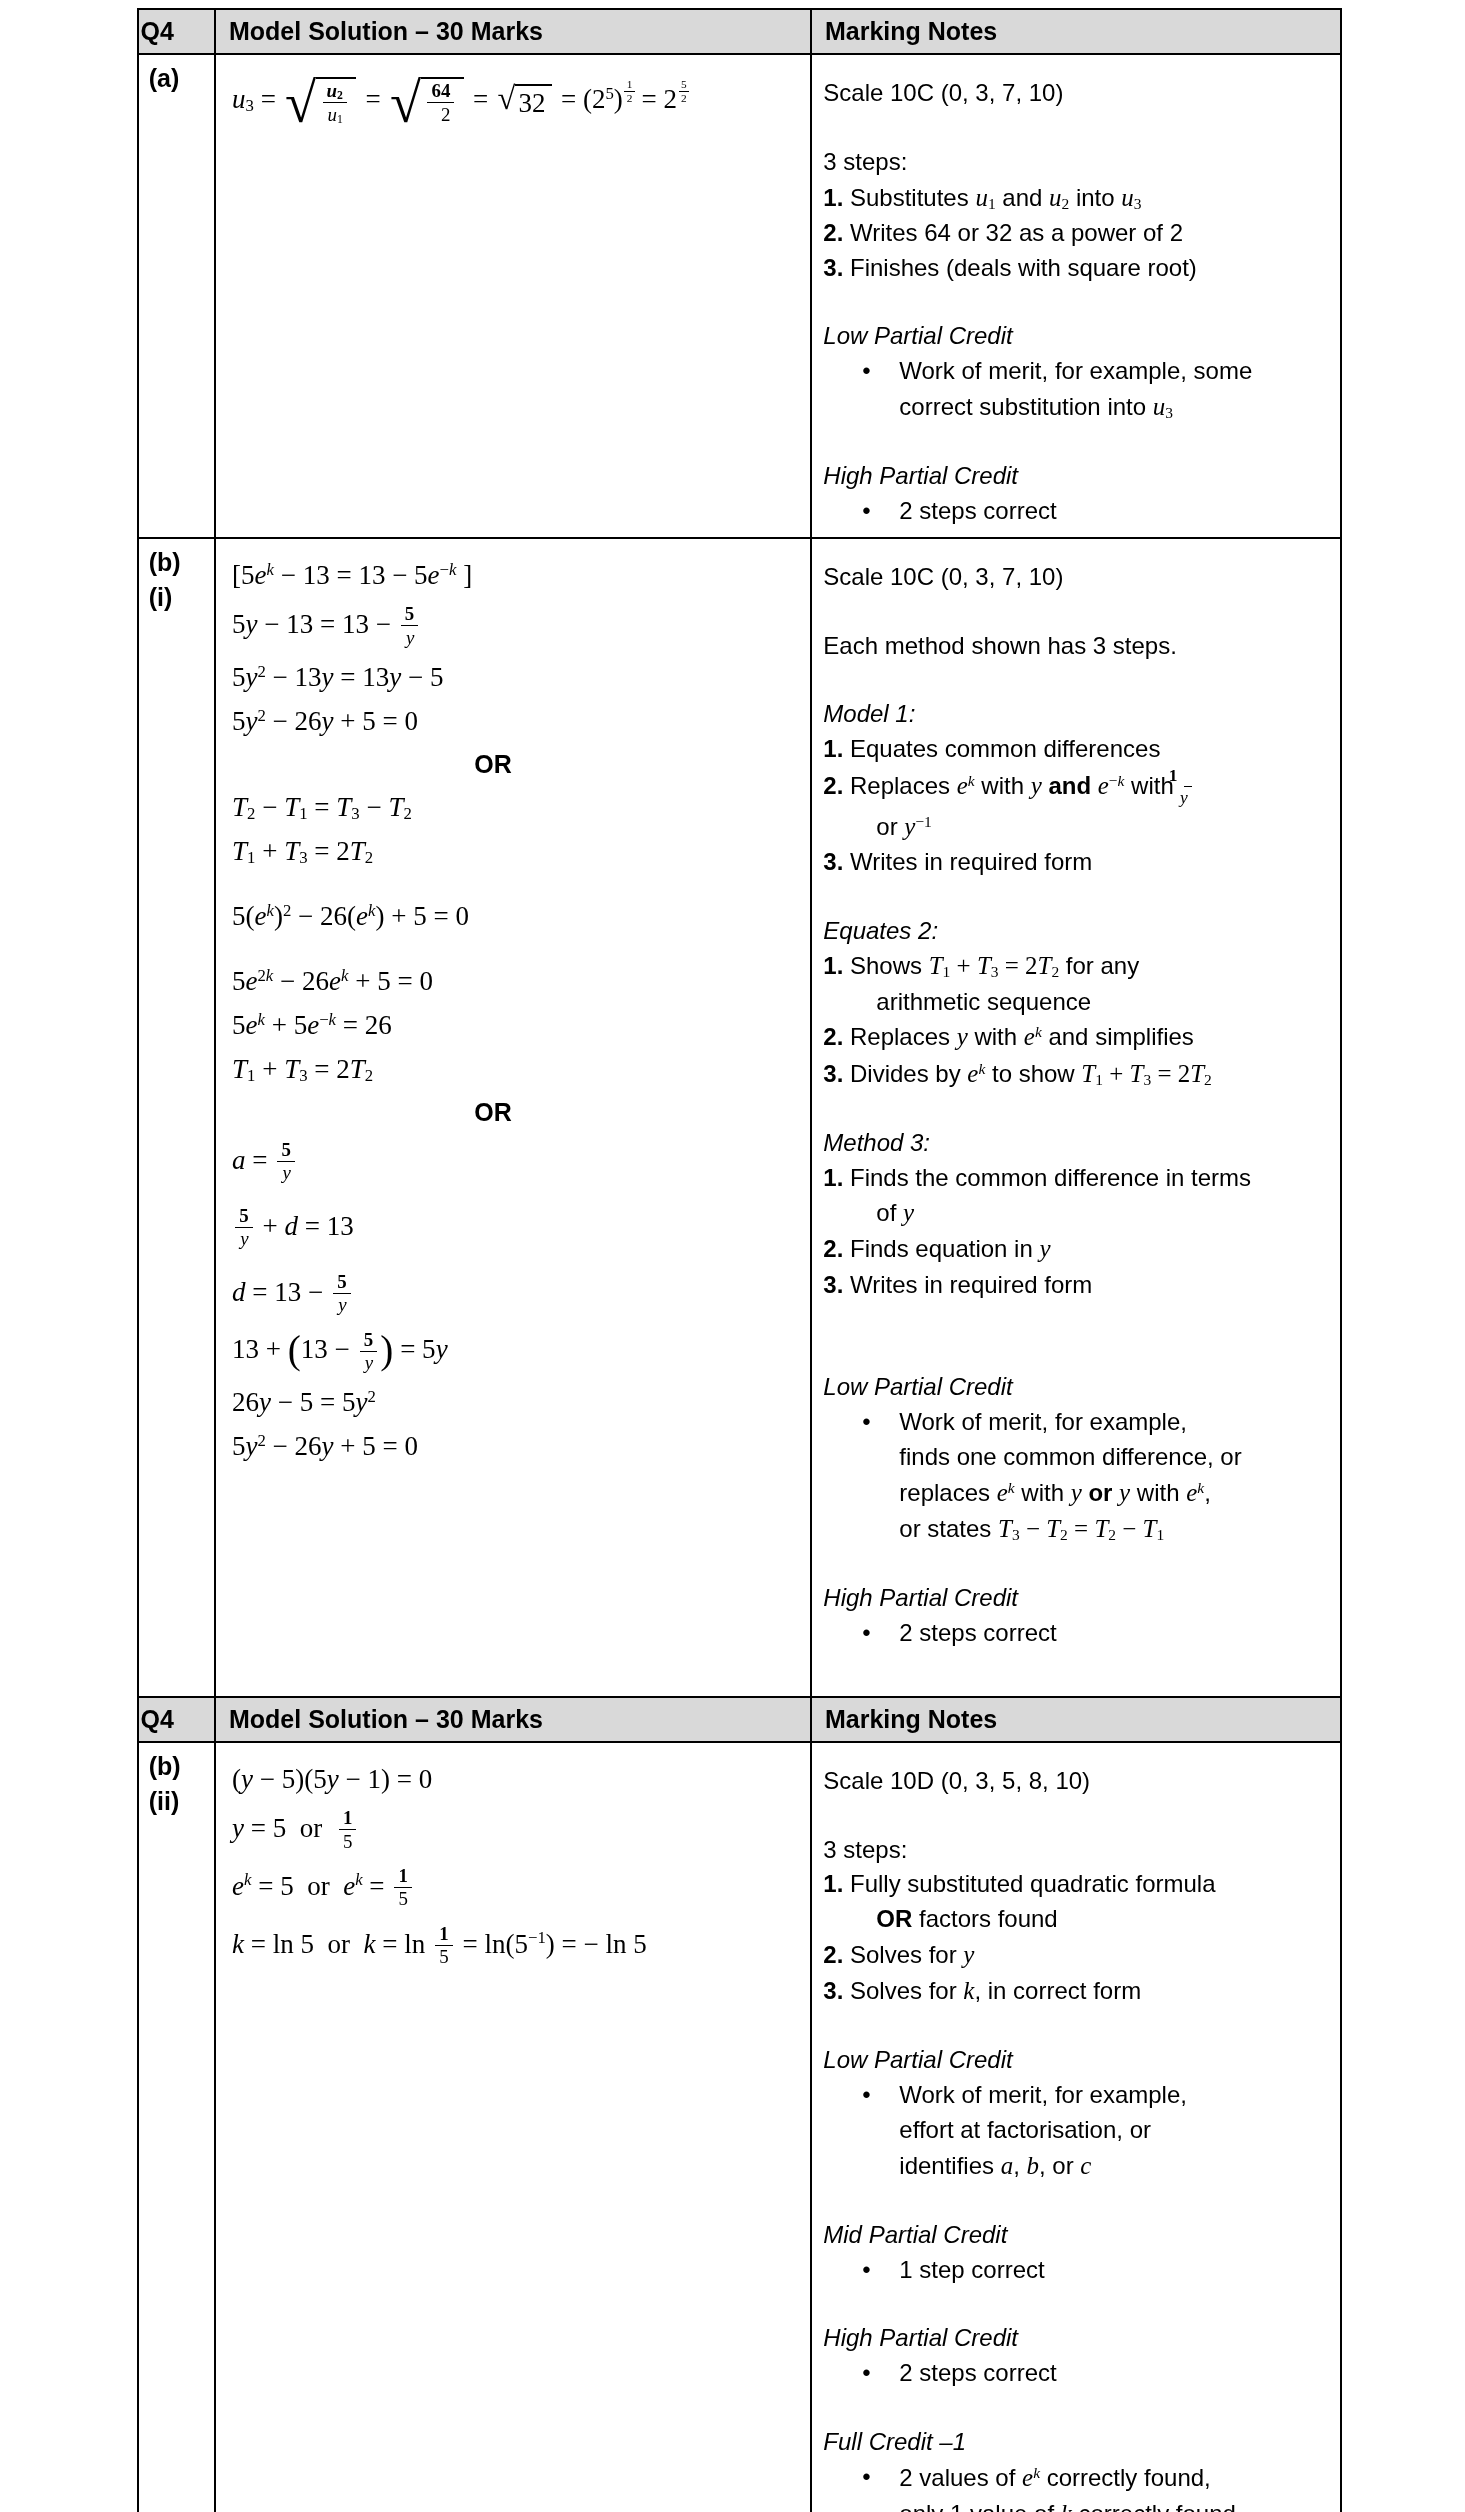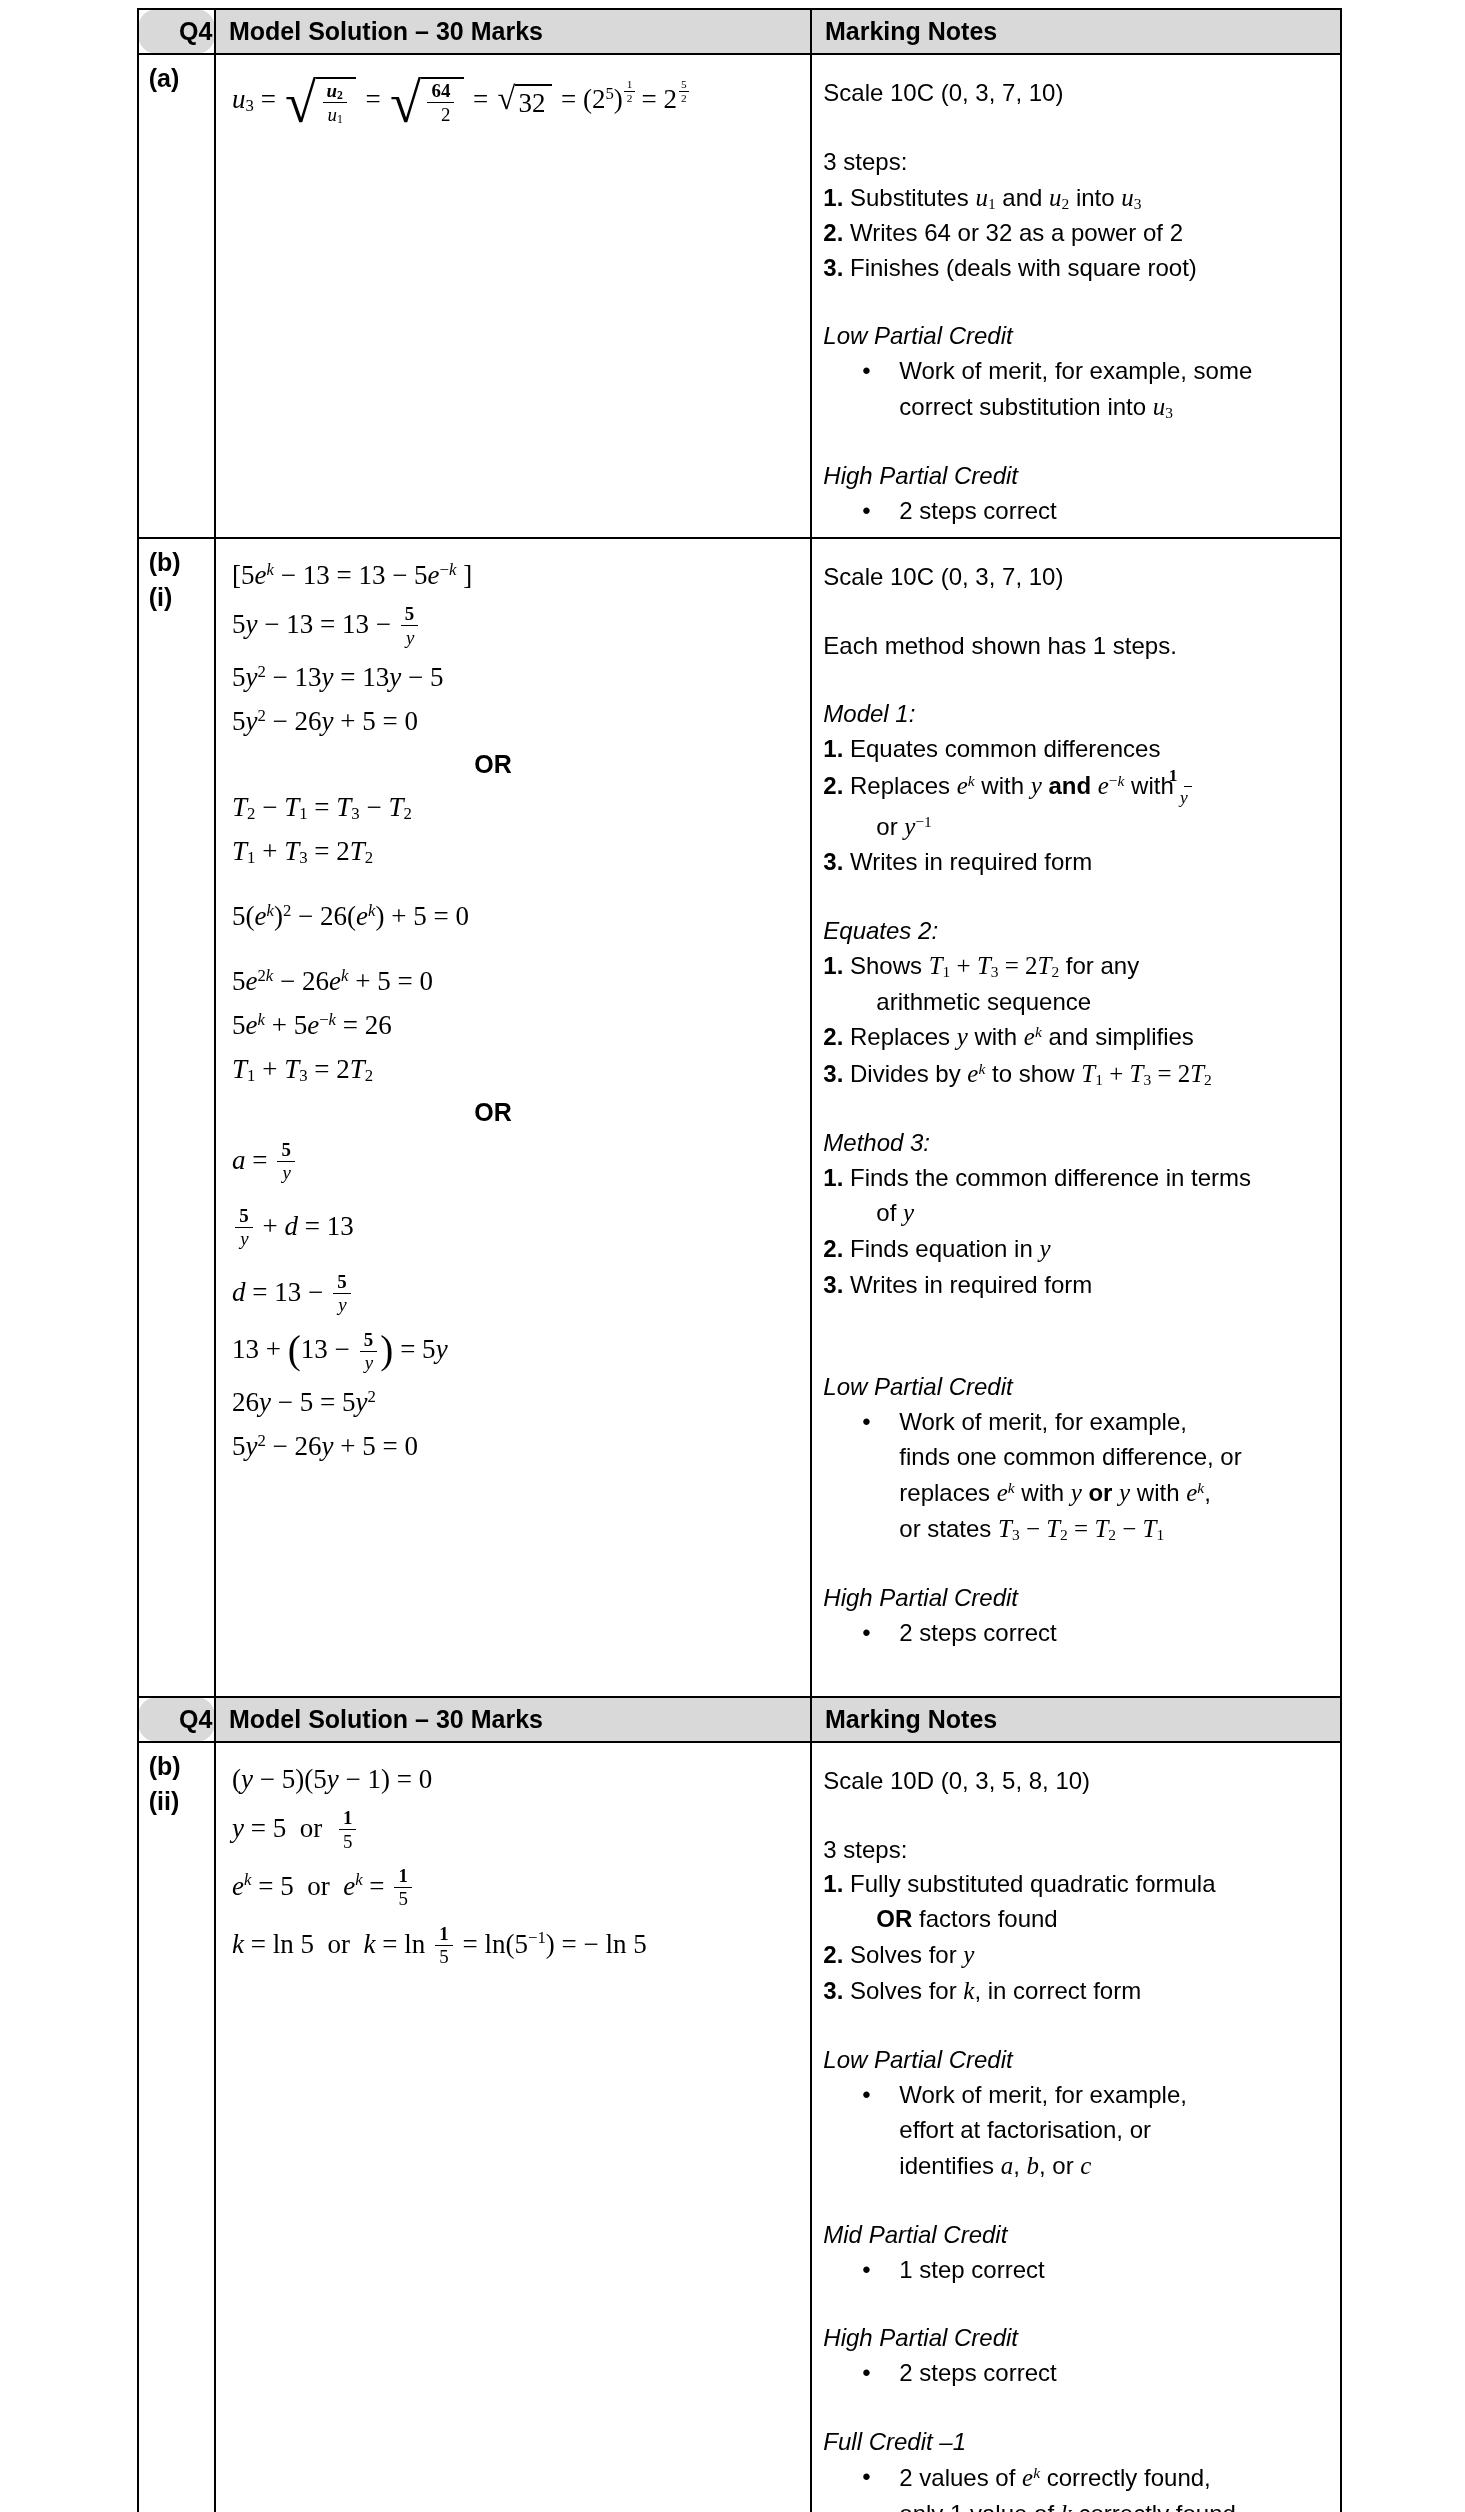--- a/index.html
+++ b/index.html
@@ -6,21 +6,21 @@
   body{width:1465px;height:2512px;overflow:hidden;font-family:"Liberation Sans",sans-serif;color:#000;}
   .page{box-sizing:border-box;width:1465px;height:2512px;padding:8px 0 0 137px;background:#fff;}
   table.ms{border-collapse:collapse;table-layout:fixed;width:1204px;border:2.4px solid #000;}
   col.c1{width:77px;} col.c2{width:596px;} col.c3{width:530px;}
   th,td{border:2px solid #000;vertical-align:top;box-sizing:border-box;}
   tr.hdr{height:45px;}
   tr.r-a{height:476px;}
   tr.r-bi{height:1159px;}
   tr.r-bii{height:790px;}
   .hdr th{background:#d9d9d9;font-weight:bold;font-size:25px;text-align:left;vertical-align:middle;padding:3.2px 8px 3.2px 13px;}
-  .hdr th.qcol{text-align:right;padding:3.2px 1.6px;border-radius:19px;}
+  .hdr th.qcol{text-align:left;padding:3.2px 1.6px;}
   td.lab{font-weight:bold;font-size:25px;line-height:1.4;padding:6.4px 3.2px 0 9.7px;}
   td.sol{padding:21px 8px 8px 16px;font-family:"Liberation Serif","DejaVu Serif",serif;font-size:27px;}
   td.notes{padding:21px 9.7px 8px 11.3px;font-size:24px;line-height:1.45;}
 
   
   .sol .ln{margin-bottom:13px;}
   .sol .gap{height:21px;margin:0;}
   .sol .gap-s{height:8px;margin:0;}
   .sol .or{font-family:"Liberation Sans",sans-serif;font-weight:bold;font-size:25px;text-align:center;margin:4.8px 48px 13px 0;}
 
@@ -118,21 +118,21 @@
             <div class="ln m"><span class="frac"><span class="fn">5</span><span class="fd"><i>y</i></span></span> + <i>d</i> = 13</div>
             <div class="ln gap-s"></div>
             <div class="ln m"><i>d</i> = 13 − <span class="frac"><span class="fn">5</span><span class="fd"><i>y</i></span></span></div>
             <div class="ln m">13 + <span class="bigp">(</span>13 − <span class="frac"><span class="fn">5</span><span class="fd"><i>y</i></span></span><span class="bigp">)</span> = 5<i>y</i></div>
             <div class="ln m">26<i>y</i> − 5 = 5<i>y</i><sup>2</sup></div>
             <div class="ln m">5<i>y</i><sup>2</sup> − 26<i>y</i> + 5 = 0</div>
           </td>
         <td class="notes">
             <div class="ln nb">Scale 10C (0, 3, 7, 10)</div>
             <div class="ln gap"></div>
-            <div class="ln nt">Each method shown has 1 steps.</div>
+            <div class="ln nt">Each method shown has 3 steps.</div>
             <div class="ln gap"></div>
             <div class="ln ni">Model 1:</div>
             <div class="ln step"><b>1.</b> Equates common differences</div>
             <div class="ln step"><b>2.</b> Replaces <span class="im"><i>e</i><sup><i>k</i></sup></span> with <span class="im"><i>y</i></span> <b>and</b> <span class="im"><i>e</i><sup>−<i>k</i></sup></span> with <span class="im"><span class="frac"><span class="fn">1</span><span class="fd"><i>y</i></span></span></span></div>
             <div class="ln ind">or <span class="im"><i>y</i><sup>−1</sup></span></div>
             <div class="ln step"><b>3.</b> Writes in required form</div>
             <div class="ln gap"></div>
             <div class="ln ni">Equates 2:</div>
             <div class="ln step"><b>1.</b> Shows <span class="im"><i>T</i><sub>1</sub> + <i>T</i><sub>3</sub> = 2<i>T</i><sub>2</sub></span> for any</div>
             <div class="ln ind">arithmetic sequence</div>

